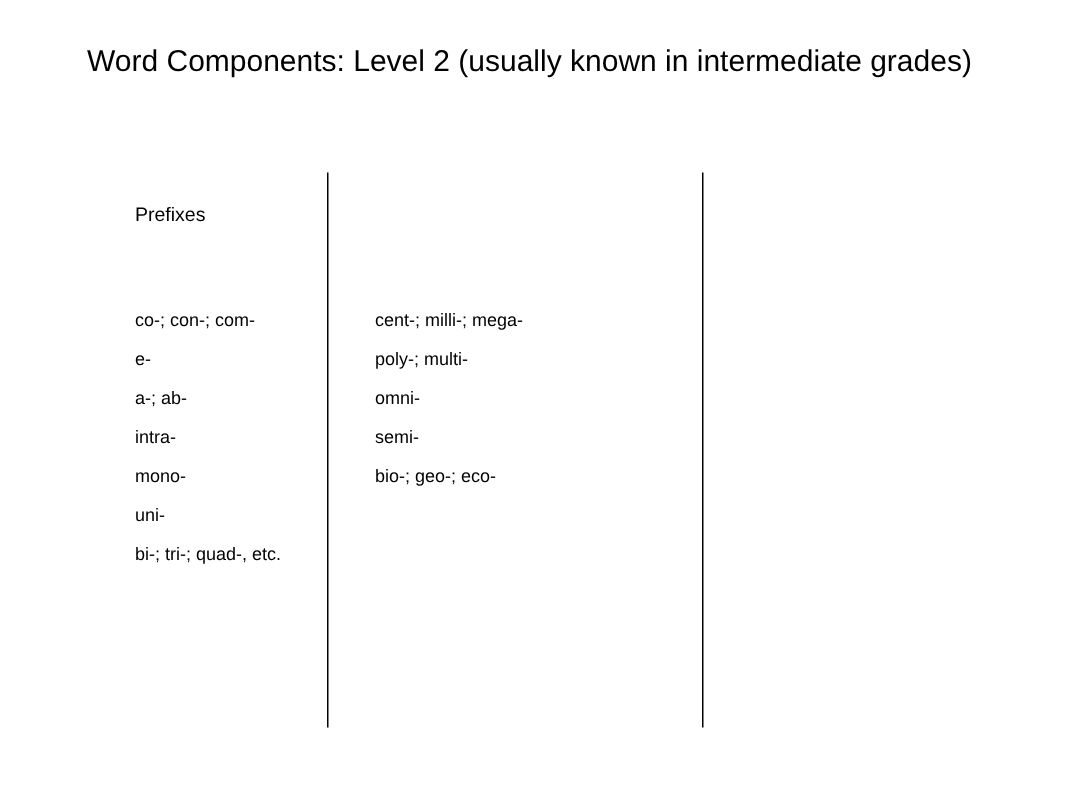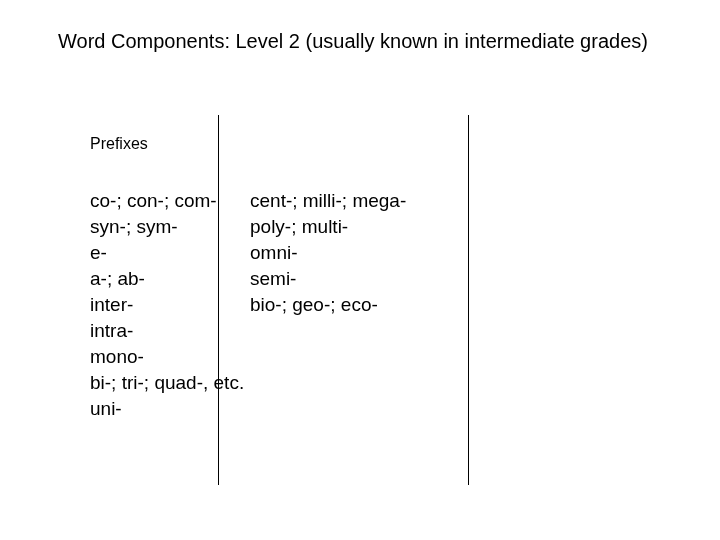--- a/index.html
+++ b/index.html
@@ -1,45 +1,43 @@
 <!DOCTYPE html>
 <html><head>
 <meta charset="utf-8">
 <style>
   html,body{margin:0;padding:0;width:720px;height:540px;background:#fff;font-family:Arial,Helvetica,sans-serif;color:#000}
   .page{position:relative;width:720px;height:540px}
   .title{position:absolute;left:58px;top:30px;font-size:20px;white-space:nowrap}
-  .section-heading{position:absolute;left:90px;top:135px;font-size:16px}
-  .col{position:absolute;top:188px;font-size:19px;line-height:26px}
+  .section-heading{position:absolute;left:90px;top:135px;font-size:13px}
+  .col{position:absolute;top:200px;font-size:12px;line-height:26px}
   .col1{left:90px}
   .col2{left:250px}
   .vline{position:absolute;top:115px;width:1px;height:370px;background:#000}
   .vline1{left:218px}
   .vline2{left:468px}
 </style>
 </head>
 <body>
 
 <div class="page">
   <div class="title">Word Components: Level 2 (usually known in intermediate grades)</div>
   <div class="section-heading">Prefixes</div>
 
   <div class="vline vline1"></div>
   <div class="vline vline2"></div>
 
   <div class="col col1">
     <div>co-; con-; com-</div>
-    <div>syn-; sym-</div>
     <div>e-</div>
     <div>a-; ab-</div>
-    <div>inter-</div>
     <div>intra-</div>
     <div>mono-</div>
+    <div>uni-</div>
     <div>bi-; tri-; quad-, etc.</div>
-    <div>uni-</div>
   </div>
 
   <div class="col col2">
     <div>cent-; milli-; mega-</div>
     <div>poly-; multi-</div>
     <div>omni-</div>
     <div>semi-</div>
     <div>bio-; geo-; eco-</div>
   </div>
 </div>

